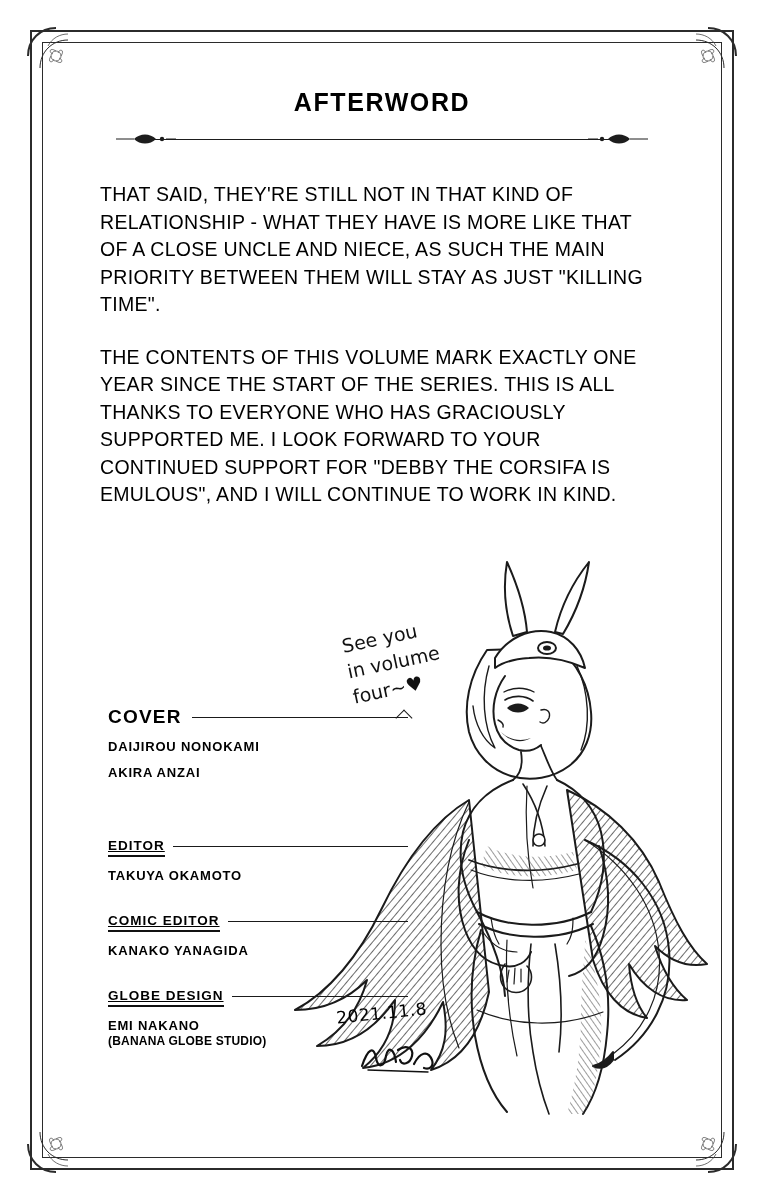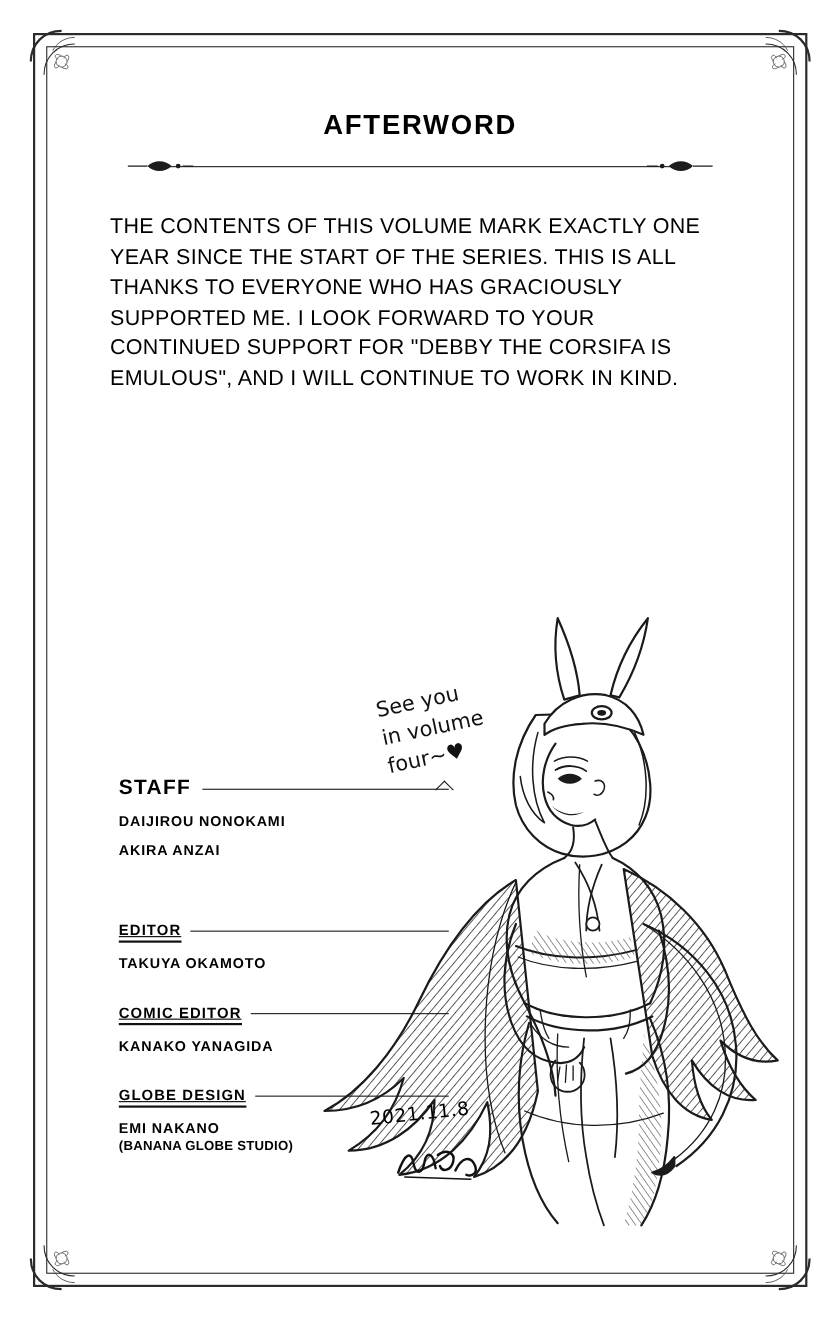--- a/index.html
+++ b/index.html
@@ -56,21 +56,21 @@
     left: 100px;
     top: 88px;
     width: 564px;
   }
 
   .title {
     text-align: center;
     font-weight: bold;
     font-size: 25px;
     letter-spacing: 1.6px;
-    margin: 12px 0 14px 0;
+    margin: 0 0 14px 0;
     font-family: "Liberation Sans", sans-serif;
   }
 
   
   .title-rule {
     position: relative;
     height: 16px;
     margin: 0 0 34px 0;
   }
   .title-rule .bar {
@@ -297,20 +297,21 @@
       <div class="orn-right">
         <svg width="60" height="16" viewBox="0 0 60 16">
           <path d="M0 8 L18 8" stroke="#1d1d1d" stroke-width="1"></path>
           <path d="M18 8 C24 2 34 2 40 8 C34 14 24 14 18 8 Z" fill="#1d1d1d"></path>
           <circle cx="46" cy="8" r="2.2" fill="#1d1d1d"></circle>
           <path d="M50 8 L60 8" stroke="#1d1d1d" stroke-width="1"></path>
         </svg>
       </div>
     </div>
 
+    <p class="para">That said, they're still not in that kind of relationship - what they have is more like that of a close uncle and niece, as such the main priority between them will stay as just "killing time".</p>
     <p class="para">The contents of this volume mark exactly one year since the start of the series. This is all thanks to everyone who has graciously supported me. I look forward to your continued support for "Debby the Corsifa is Emulous", and I will continue to work in kind.</p>
   </div>
 
   <div class="illo">
     <svg width="470" height="580" viewBox="0 0 470 580">
       <defs>
         <pattern id="hatch" width="6" height="6" patternUnits="userSpaceOnUse" patternTransform="rotate(40)">
           <line x1="0" y1="0" x2="0" y2="6" stroke="#2a2a2a" stroke-width="1.4"></line>
         </pattern>
         <pattern id="hatch2" width="5" height="5" patternUnits="userSpaceOnUse" patternTransform="rotate(-35)">
@@ -428,21 +429,21 @@
         <path d="M56 24 C62 12 70 10 74 20 C76 26 72 30 66 28"></path>
         <path d="M10 30 L70 32" stroke-width="1.4"></path>
       </g>
     </svg>
   </div>
 
   <div class="staff">
 
     <div class="group first">
       <div class="staff-head">
-        <span class="label">STAFF</span>
+        <span class="label">COVER</span>
         <span class="rule with-orn"></span>
       </div>
       <div class="name">DAIJIROU NONOKAMI</div>
       <div class="name">AKIRA ANZAI</div>
     </div>
 
     <div class="group">
       <div class="sec-head">
         <span class="label label-u">EDITOR</span>
         <span class="rule"></span>

